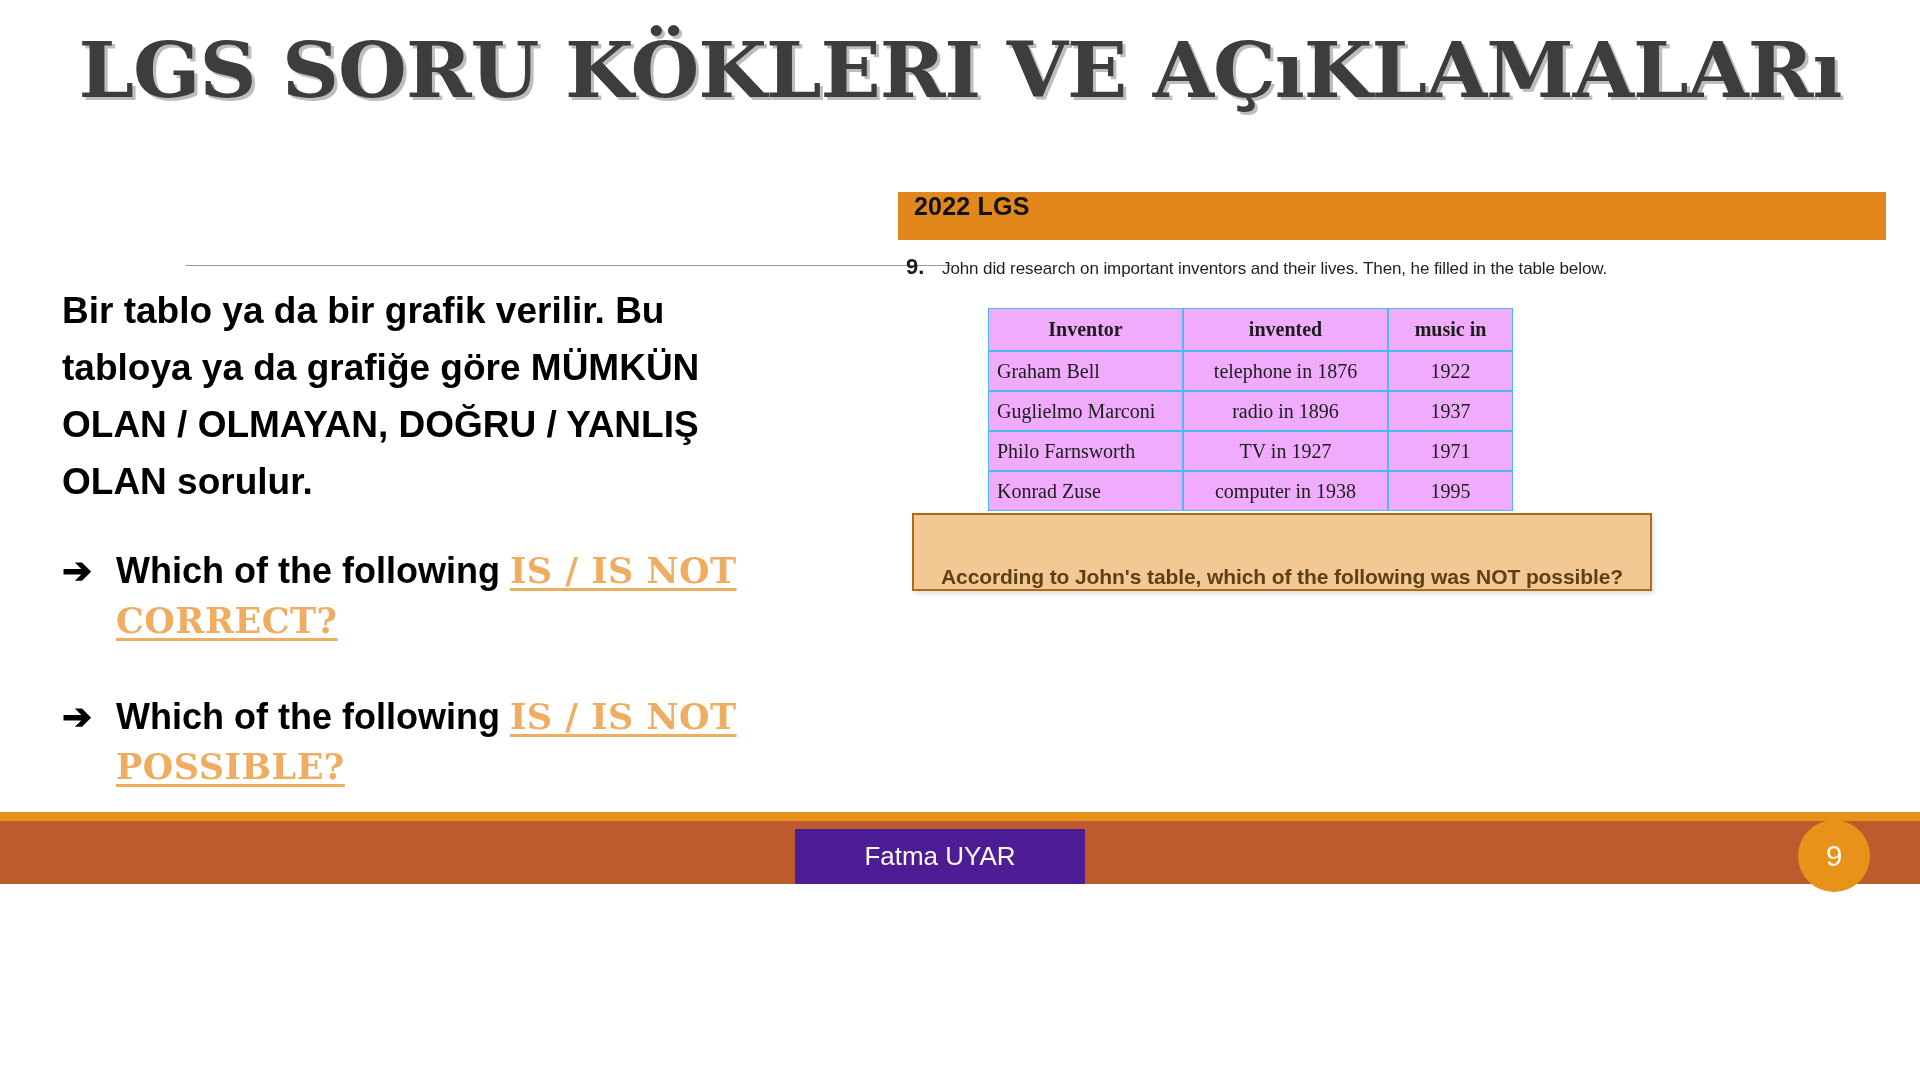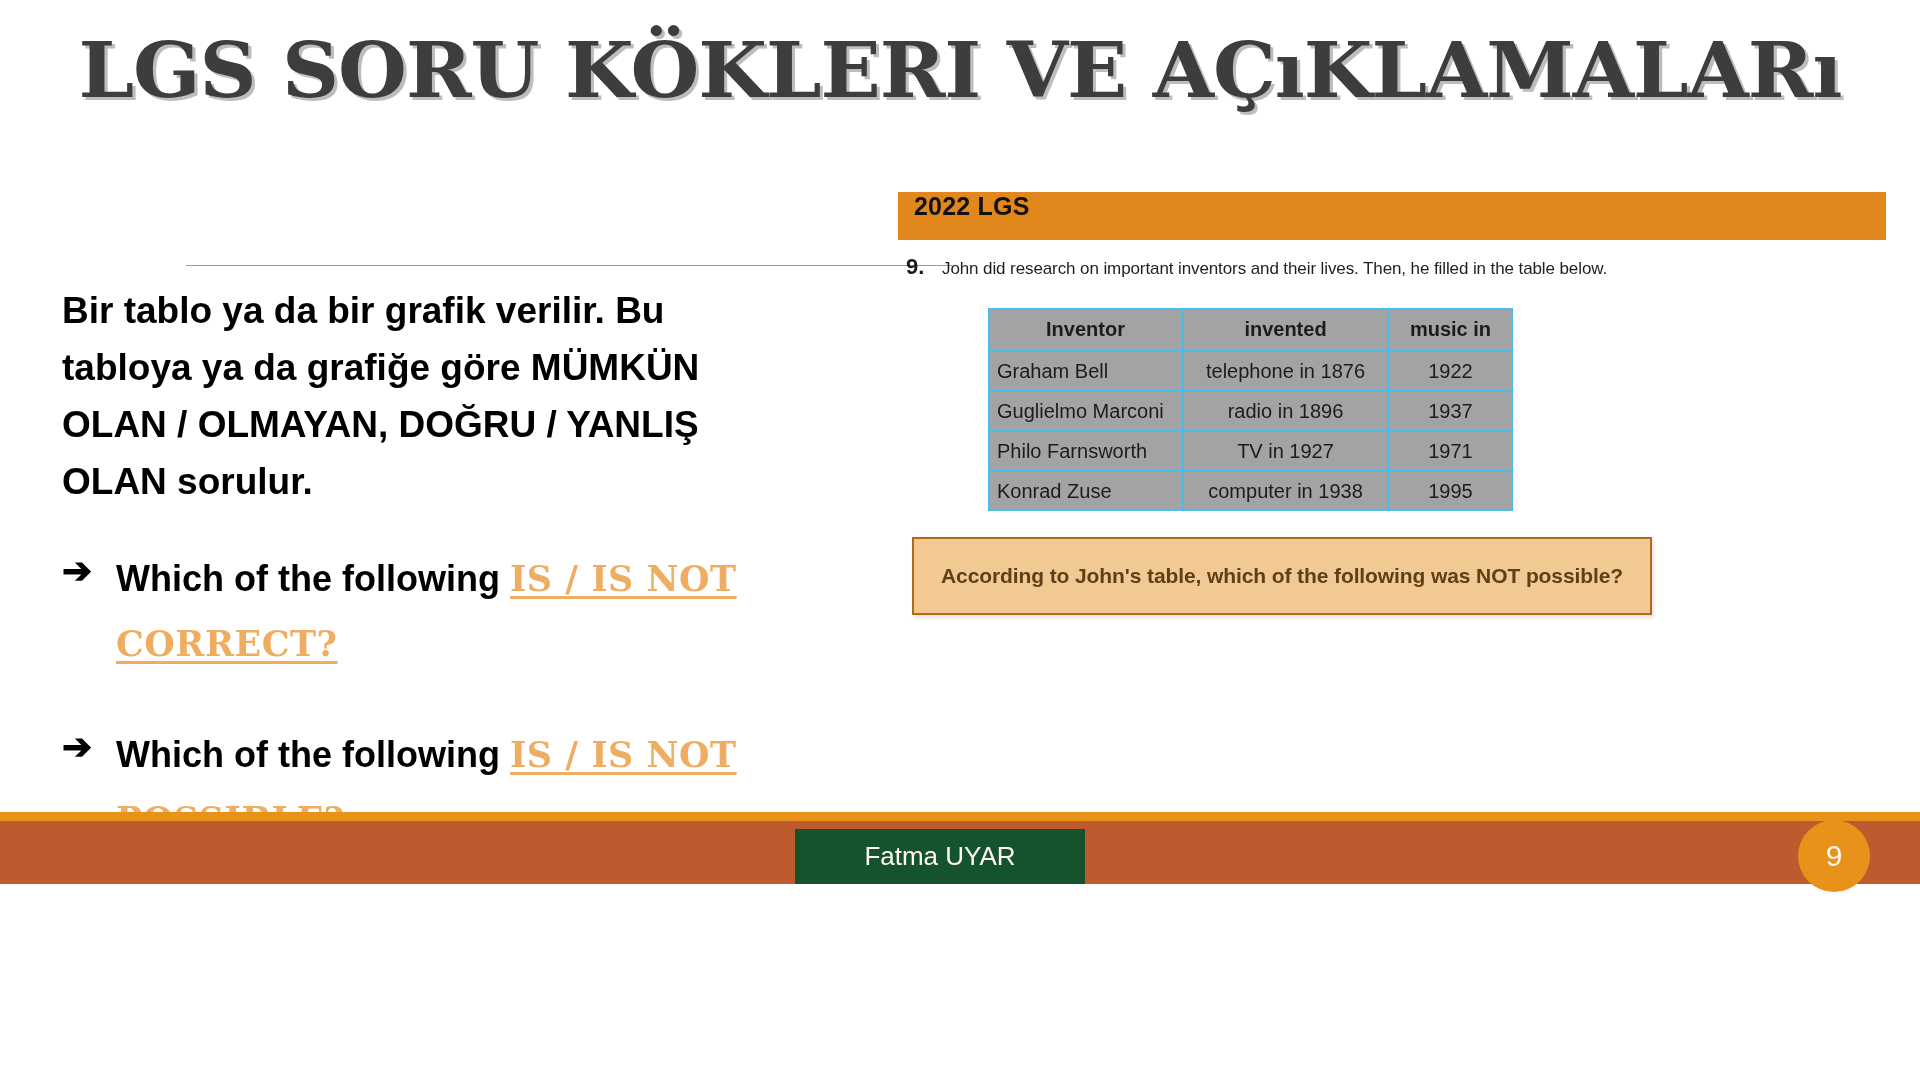--- a/index.html
+++ b/index.html
@@ -77,21 +77,21 @@
     font-size: 36px;
     line-height: 50px;
     color: #000000;
     font-weight: bold;
     width: 54px;
   }
 
   .bullet-text {
     flex: 1 1 auto;
     font-size: 36px;
-    line-height: 65px;
+    line-height: 50px;
     font-weight: bold;
     color: #000000;
   }
 
   .highlight-phrase {
     font-family: "DejaVu Serif", serif;
     font-weight: bold;
     font-size: 35px;
     color: #efad62;
     text-decoration: underline;
@@ -144,21 +144,22 @@
 
   
   #inventors-table-wrap {
     margin-top: 28px;
     padding-left: 90px;
   }
   table#inventors-table {
     border-collapse: separate;
     border-spacing: 0;
     width: 525px;
-    background: #a3a3a3;
+    background: #f0abfc;
+    font-family: Liberation Serif, serif;
   }
   table#inventors-table td,
   table#inventors-table th {
     border: 1px solid #49BCEB;
     height: 40px;
     font-size: 20px;
     color: #1c1c1c;
     font-weight: normal;
     padding: 0 8px;
   }
@@ -169,28 +170,28 @@
   }
   td.col-inventor { text-align: left; padding-left: 12px; width: 195px; }
   td.col-invented { text-align: center; width: 205px; }
   td.col-died     { text-align: center; width: 125px; }
   th.col-inventor { width: 195px; }
   th.col-invented { width: 205px; }
   th.col-died     { width: 125px; }
 
   
   #question-callout {
-    margin-top: 26px;
+    margin-top: 2px;
     margin-left: 14px;
     width: 740px;
     height: 78px;
     background: #F2C893;
     border: 2px solid #B06A18;
     display: flex;
-    align-items: center;
+    align-items: flex-end;
     justify-content: center;
     box-shadow: 2px 3px 4px rgba(0,0,0,0.12);
   }
   #question-callout-text {
     font-size: 21px;
     font-weight: bold;
     color: #5E4017;
     letter-spacing: -0.1px;
   }
 
@@ -240,21 +241,21 @@
     width: 1920px;
     height: 63px;
     background: #BD5A2E;
   }
   #author-box {
     position: absolute;
     left: 795px;
     top: 17px;
     width: 290px;
     height: 55px;
-    background: #14532d;
+    background: #4c1d95;
     display: flex;
     align-items: center;
     justify-content: center;
   }
   #author-label {
     font-size: 26px;
     color: #FFF8EE;
   }
   #page-badge {
     position: absolute;

